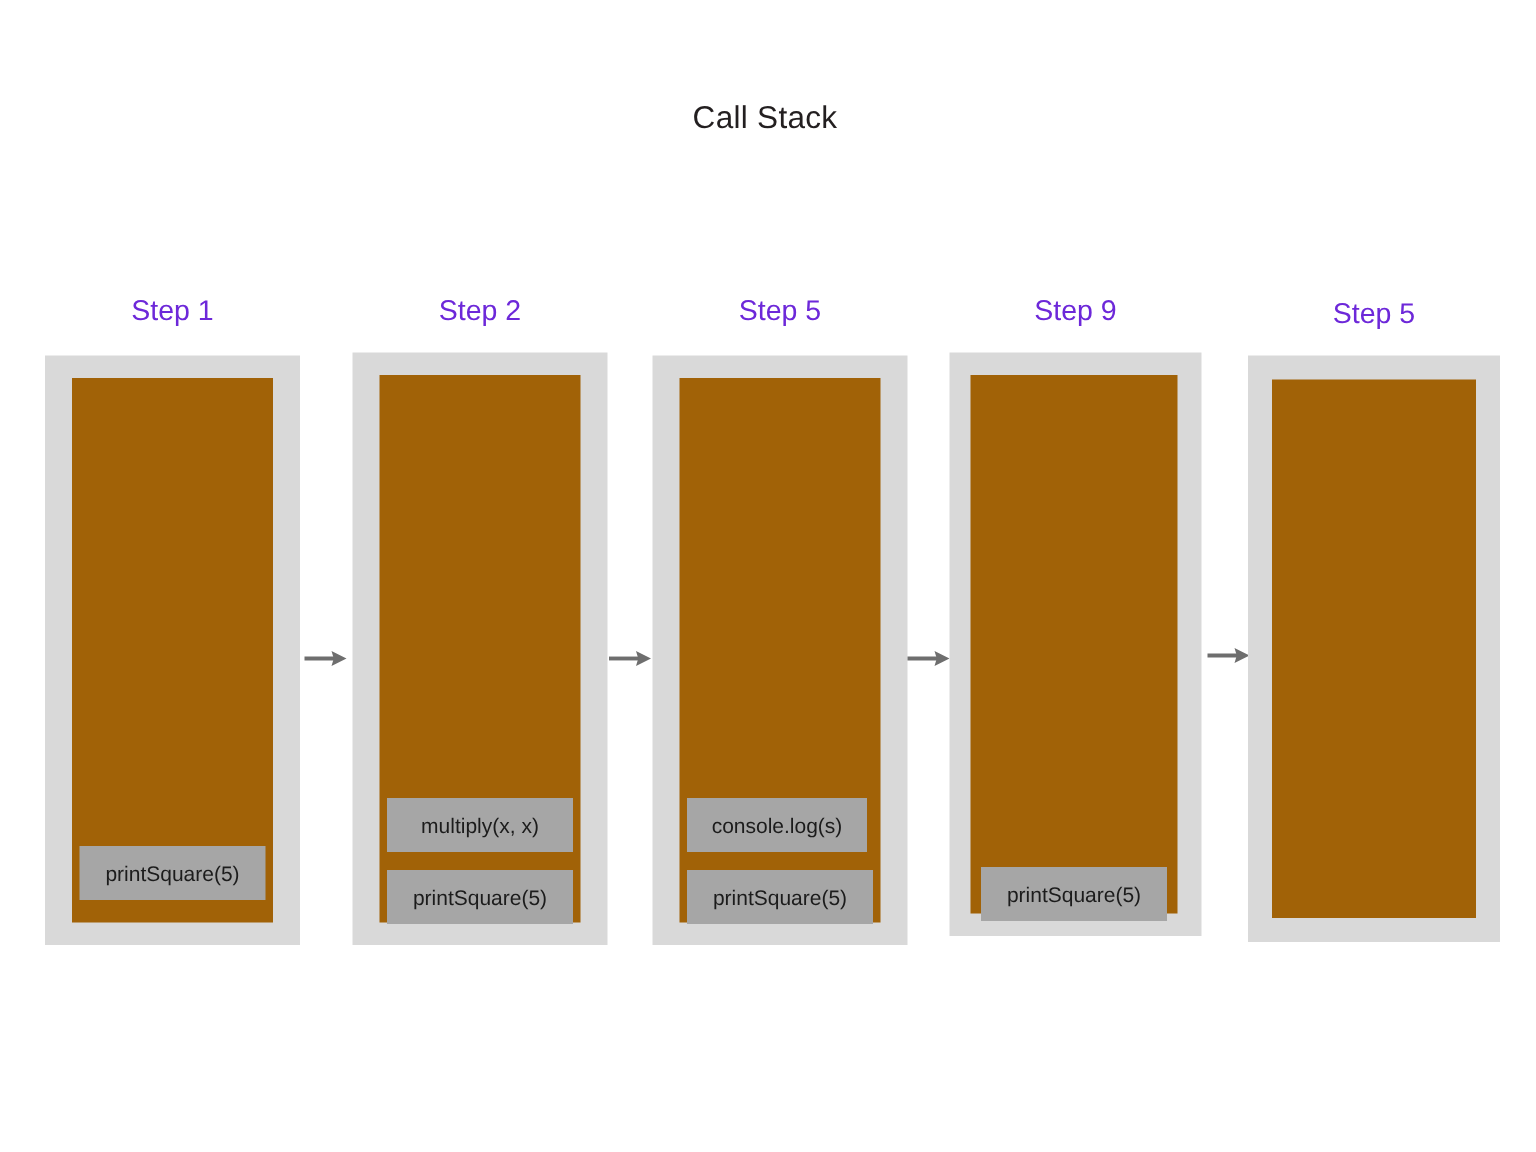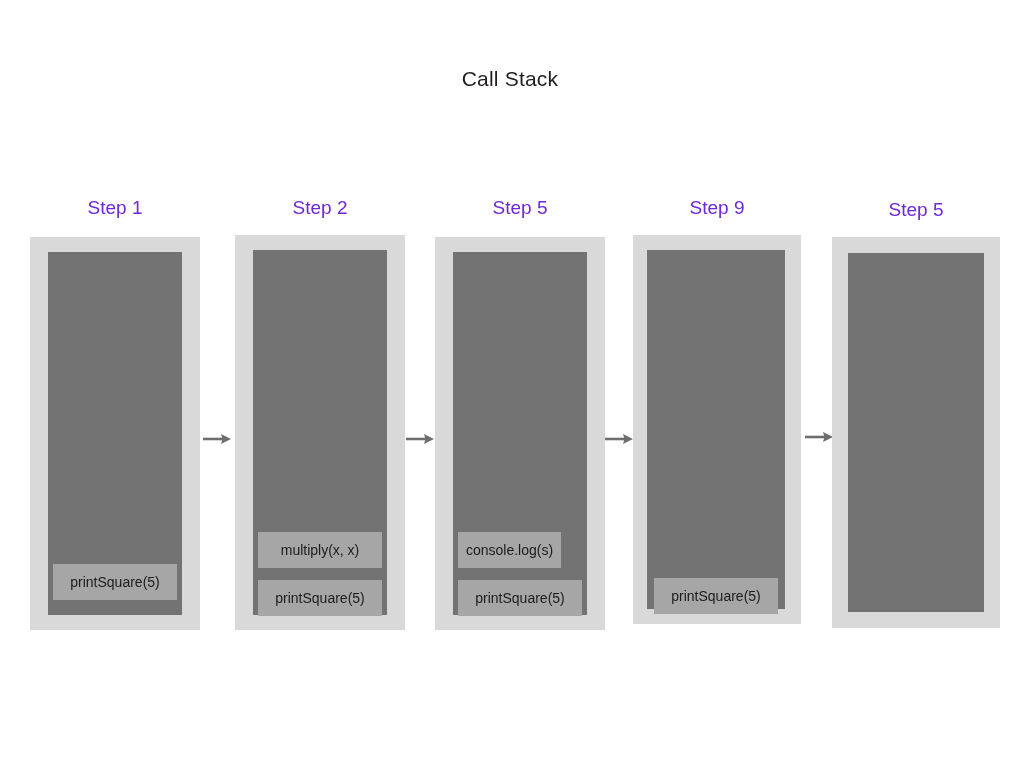--- a/index.html
+++ b/index.html
@@ -56,21 +56,21 @@
 
   
   .stack-frame {
     position: absolute;
     box-sizing: border-box;
     background: #d9d9d9;
     border: 0;
   }
   .stack-inner {
     position: absolute;
-    background: #737373;
+    background: #a16207;
     box-sizing: border-box;
   }
 
   
   .stack-item {
     position: absolute;
     box-sizing: border-box;
     background: #a6a6a6;
     color: #1c1c1c;
     font-size: 14px;
@@ -132,21 +132,21 @@
     <svg width="32" height="18" viewBox="0 0 32 18" aria-hidden="true">
       <path d="M2 9 H23" stroke="#6e6e6e" stroke-width="2.6" fill="none"></path>
       <path d="M30 9 L20 4 L21.5 9 L20 14 Z" fill="#6e6e6e"></path>
     </svg>
   </div>
 
   <div class="step-col" style="left:435px; top:196px; width:170px;">
     <div class="step-label" style="top:0;">Step 5</div>
     <div class="stack-frame" style="left:0; top:41px; width:170px; height:393px;">
       <div class="stack-inner" style="left:18px; top:15px; width:134px; height:363px;">
-        <div class="stack-item" style="left:5px; top:280px; width:103px; height:36px;">console.log(s)</div>
+        <div class="stack-item" style="left:5px; top:280px; width:120px; height:36px;">console.log(s)</div>
         <div class="stack-item" style="left:5px; top:328px; width:124px; height:36px;">printSquare(5)</div>
       </div>
     </div>
   </div>
 
   <div class="flow-arrow" style="left:601px; top:426px; width:36px; height:26px;">
     <svg width="32" height="18" viewBox="0 0 32 18" aria-hidden="true">
       <path d="M2 9 H23" stroke="#6e6e6e" stroke-width="2.6" fill="none"></path>
       <path d="M30 9 L20 4 L21.5 9 L20 14 Z" fill="#6e6e6e"></path>
     </svg>

